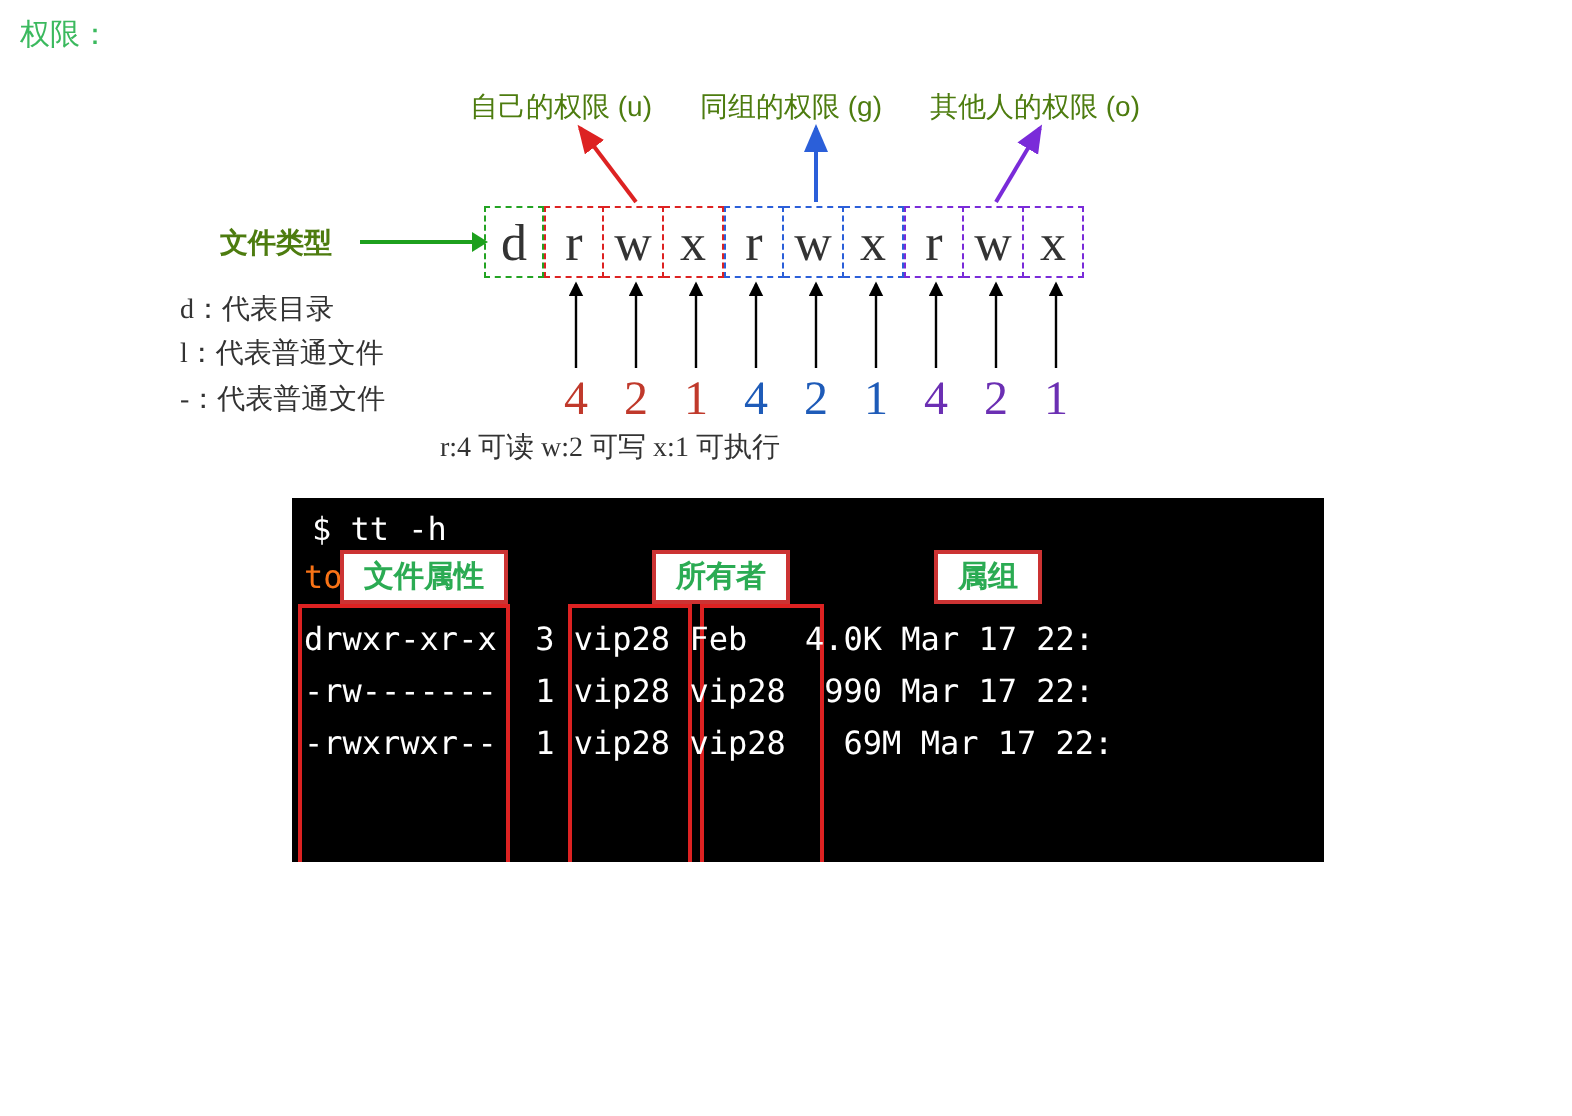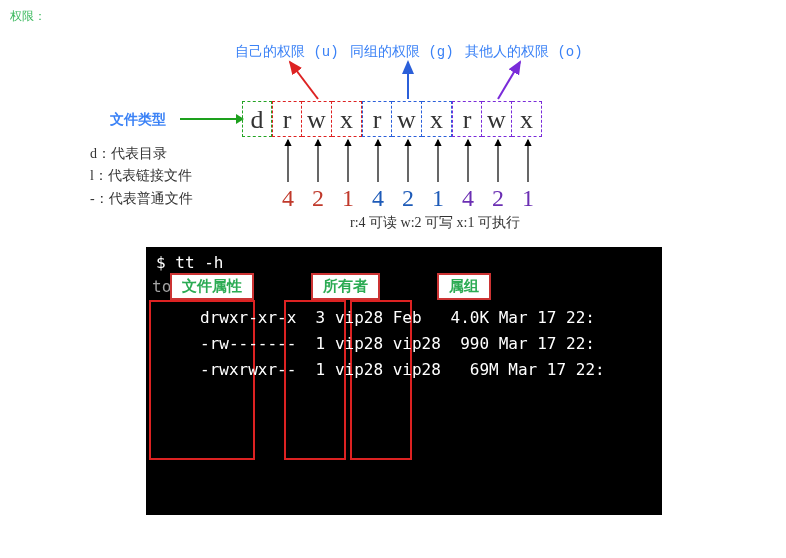--- a/index.html
+++ b/index.html
@@ -1,56 +1,56 @@
 <!DOCTYPE html>
 <html><head>
 <meta charset="utf-8">
 <style>
   * { box-sizing: border-box; margin: 0; padding: 0; }
   body { font-family: "Microsoft YaHei", sans-serif; font-size: 14px; color: #333; background: #fff; }
   .page { width: 786px; height: 558px; position: relative; padding: 8px 10px; }
-  .title { color: #3bb95e; font-size: 12px; margin-bottom: 12px; }
+  .title { color: #3bb95e; font-size: 15px; margin-bottom: 12px; }
 
   
   .diagram { position: relative; margin-left: 130px; width: 520px; height: 210px; }
-  .annot { position: absolute; font-family: Liberation Mono, monospace; font-size: 14px; color: #3b82f6; }
+  .annot { position: absolute; font-family: Liberation Sans, sans-serif; font-size: 14px; color: #4d7c0f; }
 
   .boxrow { position: absolute; top: 64px; left: 102px; display: flex; }
   .pbox { width: 30px; height: 36px; text-align: center; font-family: "Times New Roman", serif; font-size: 26px; line-height: 36px; }
   .dbox { border: 1.5px dashed #23a323; }
   .ubox { border: 1.5px dashed #d22; border-left: none; }
   .ubox.first { border-left: 1.5px dashed #d22; }
   .gbox { border: 1.5px dashed #2b5fd9; border-left: none; }
   .gbox.first { border-left: 1.5px dashed #2b5fd9; }
   .obox { border: 1.5px dashed #7a2bd9; border-left: none; }
   .obox.first { border-left: 1.5px dashed #7a2bd9; }
 
   .numrow { position: absolute; top: 148px; left: 133px; display: flex; font-family: "Times New Roman", serif; font-size: 24px; }
   .numrow span { width: 30px; text-align: center; }
   .c-r { color: #c0392b; }
   .c-b { color: #1e5bb8; }
   .c-p { color: #6b2fb3; }
 
-  .caption { position: absolute; top: 175px; left: 80px; width: 430px; text-align: center; font-family: "SimSun","宋体",serif; font-size: 14px; line-height: 1.6; }
+  .caption { position: absolute; top: 175px; left: 80px; width: 430px; font-family: "SimSun","宋体",serif; font-size: 14px; line-height: 1.6; }
 
   .arrow { position: absolute; }
   .arr-green { border-bottom: 2px solid #1da01d; width: 62px; left: 40px; top: 81px; }
   .arr-green::after { content: ""; position: absolute; right: -2px; top: -4px; border-left: 8px solid #1da01d; border-top: 5px solid transparent; border-bottom: 5px solid transparent; }
 
   .legend { position: absolute; top: 106px; left: -50px; font-family: Liberation Serif, serif; font-size: 14px; line-height: 1.6; }
 
   svg.connectors { position: absolute; top: 0; left: 0; }
 
   
-  .term { margin-left: 136px; width: 516px; height: 268px; background: #000; color: #fff; font-family: Consolas, monospace; font-size: 16px; position: relative; padding-top: 6px; overflow: hidden; }
+  .term { margin-left: 136px; width: 516px; height: 182px; background: #000; color: #fff; font-family: Consolas, monospace; font-size: 16px; position: relative; padding-top: 6px; overflow: hidden; }
   .prompt { color:#fff; position:absolute; top:6px; left:10px; }
-  .labels { position: absolute; top: 26px; left: 10px; display: flex; gap: 34px; align-items: center; }
+  .labels { position: absolute; top: 26px; left: 10px; display: flex; gap: 49px; align-items: center; }
   .lab { background: #fff; color: #2bab53; border: 2px solid #c33; padding: 2px 10px; font-family: "Microsoft YaHei"; font-size: 15px; font-weight: bold; margin-left: 23px; }
   .rows { position: absolute; top: 58px; left: 6px; }
-  .row { white-space: pre; line-height: 26px; padding-left: 48px; }
+  .row { white-space: pre; line-height: 26px; }
   .colbox { position: absolute; border: 2px solid #d22; }
 </style>
 </head>
 <body>
 
 <div class="page">
   <div class="title">权限：</div>
 
   <div class="diagram">
 
@@ -115,32 +115,32 @@
       <span class="c-b">4</span>
       <span class="c-b">2</span>
       <span class="c-b">1</span>
       <span class="c-p">4</span>
       <span class="c-p">2</span>
       <span class="c-p">1</span>
     </div>
 
     <div class="legend">
       <div>d：代表目录</div>
-      <div>l：代表链接文件</div>
+      <div>l：代表普通文件</div>
       <div>-：代表普通文件</div>
     </div>
 
     <div class="caption">
       <div>r:4 可读    w:2 可写    x:1 可执行</div>
     </div>
   </div>
 
   <div class="term">
     <div class="prompt">$ tt -h</div>
-    <div style="position:absolute; top:30px; left:6px; color:#a3a3a3;">to</div>
+    <div style="position:absolute; top:30px; left:6px; color:#f97316;">to</div>
     <div class="labels">
       <div class="lab" style="margin-left:14px">文件属性</div>
       <div class="lab">所有者</div>
       <div class="lab">属组</div>
     </div>
 
     <div class="colbox" style="top:53px; left:3px; width:106px; height:160px;"></div>
     <div class="colbox" style="top:53px; left:138px; width:62px; height:160px;"></div>
     <div class="colbox" style="top:53px; left:204px; width:62px; height:160px;"></div>
 

